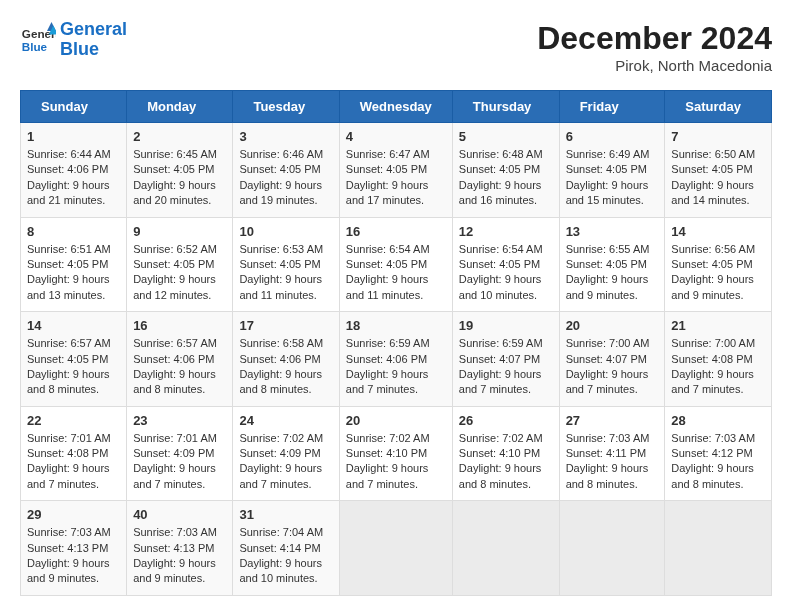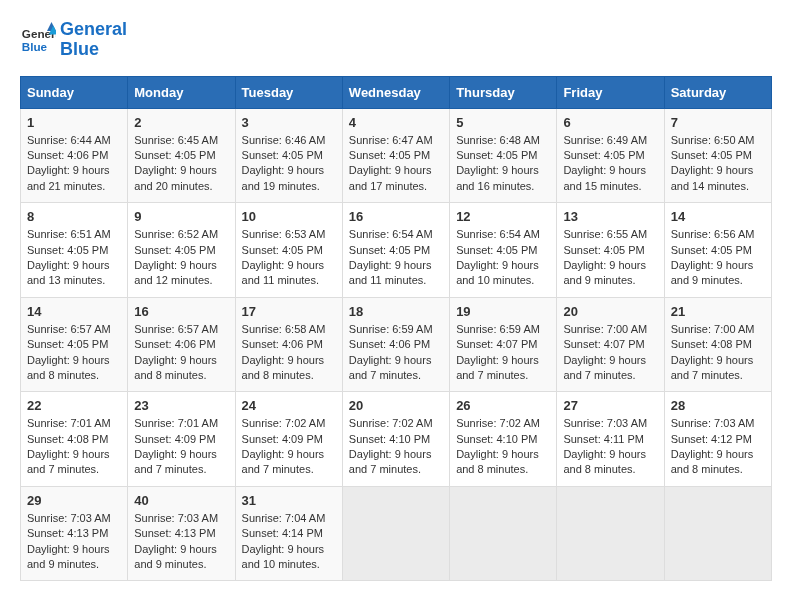--- a/index.html
+++ b/index.html
@@ -47,21 +47,21 @@
       color: #444;
     }
     table {
       width: 100%;
       border-collapse: collapse;
       font-size: 11px;
     }
     thead tr th {
       background-color: #2a6db5;
       color: #fff;
-      padding: 8px 6px;
+      padding: 8px 20px;
       text-align: left;
       font-size: 13px;
       font-weight: bold;
       border: 1px solid #1a5da5;
     }
     tbody tr td {
       vertical-align: top;
       padding: 6px 6px 8px 6px;
       border: 1px solid #ddd;
       color: #333;
@@ -100,20 +100,24 @@
       <text x="2" y="32" font-size="13" font-weight="bold" fill="#1a6fc4" font-family="Arial">Blue</text>
       <polygon points="30,10 40,10 35,0" fill="#2a6db5"></polygon>
       <polygon points="32,14 42,14 37,4" fill="#1a9cd8"></polygon>
     </svg>
     <div>
       <div class="logo-text">
         <span>General</span><br><span style="color:#1a6fc4">Blue</span>
       </div>
     </div>
   </div>
+  <div class="title-block">
+    <div class="month-year">December 2024</div>
+    <div class="location">Pirok, North Macedonia</div>
+  </div>
 </div>
 
 <table>
   <thead>
     <tr id="weekday-header">
         <th>Sunday</th>
         <th>Monday</th>
         <th>Tuesday</th>
         <th>Wednesday</th>
         <th>Thursday</th>

